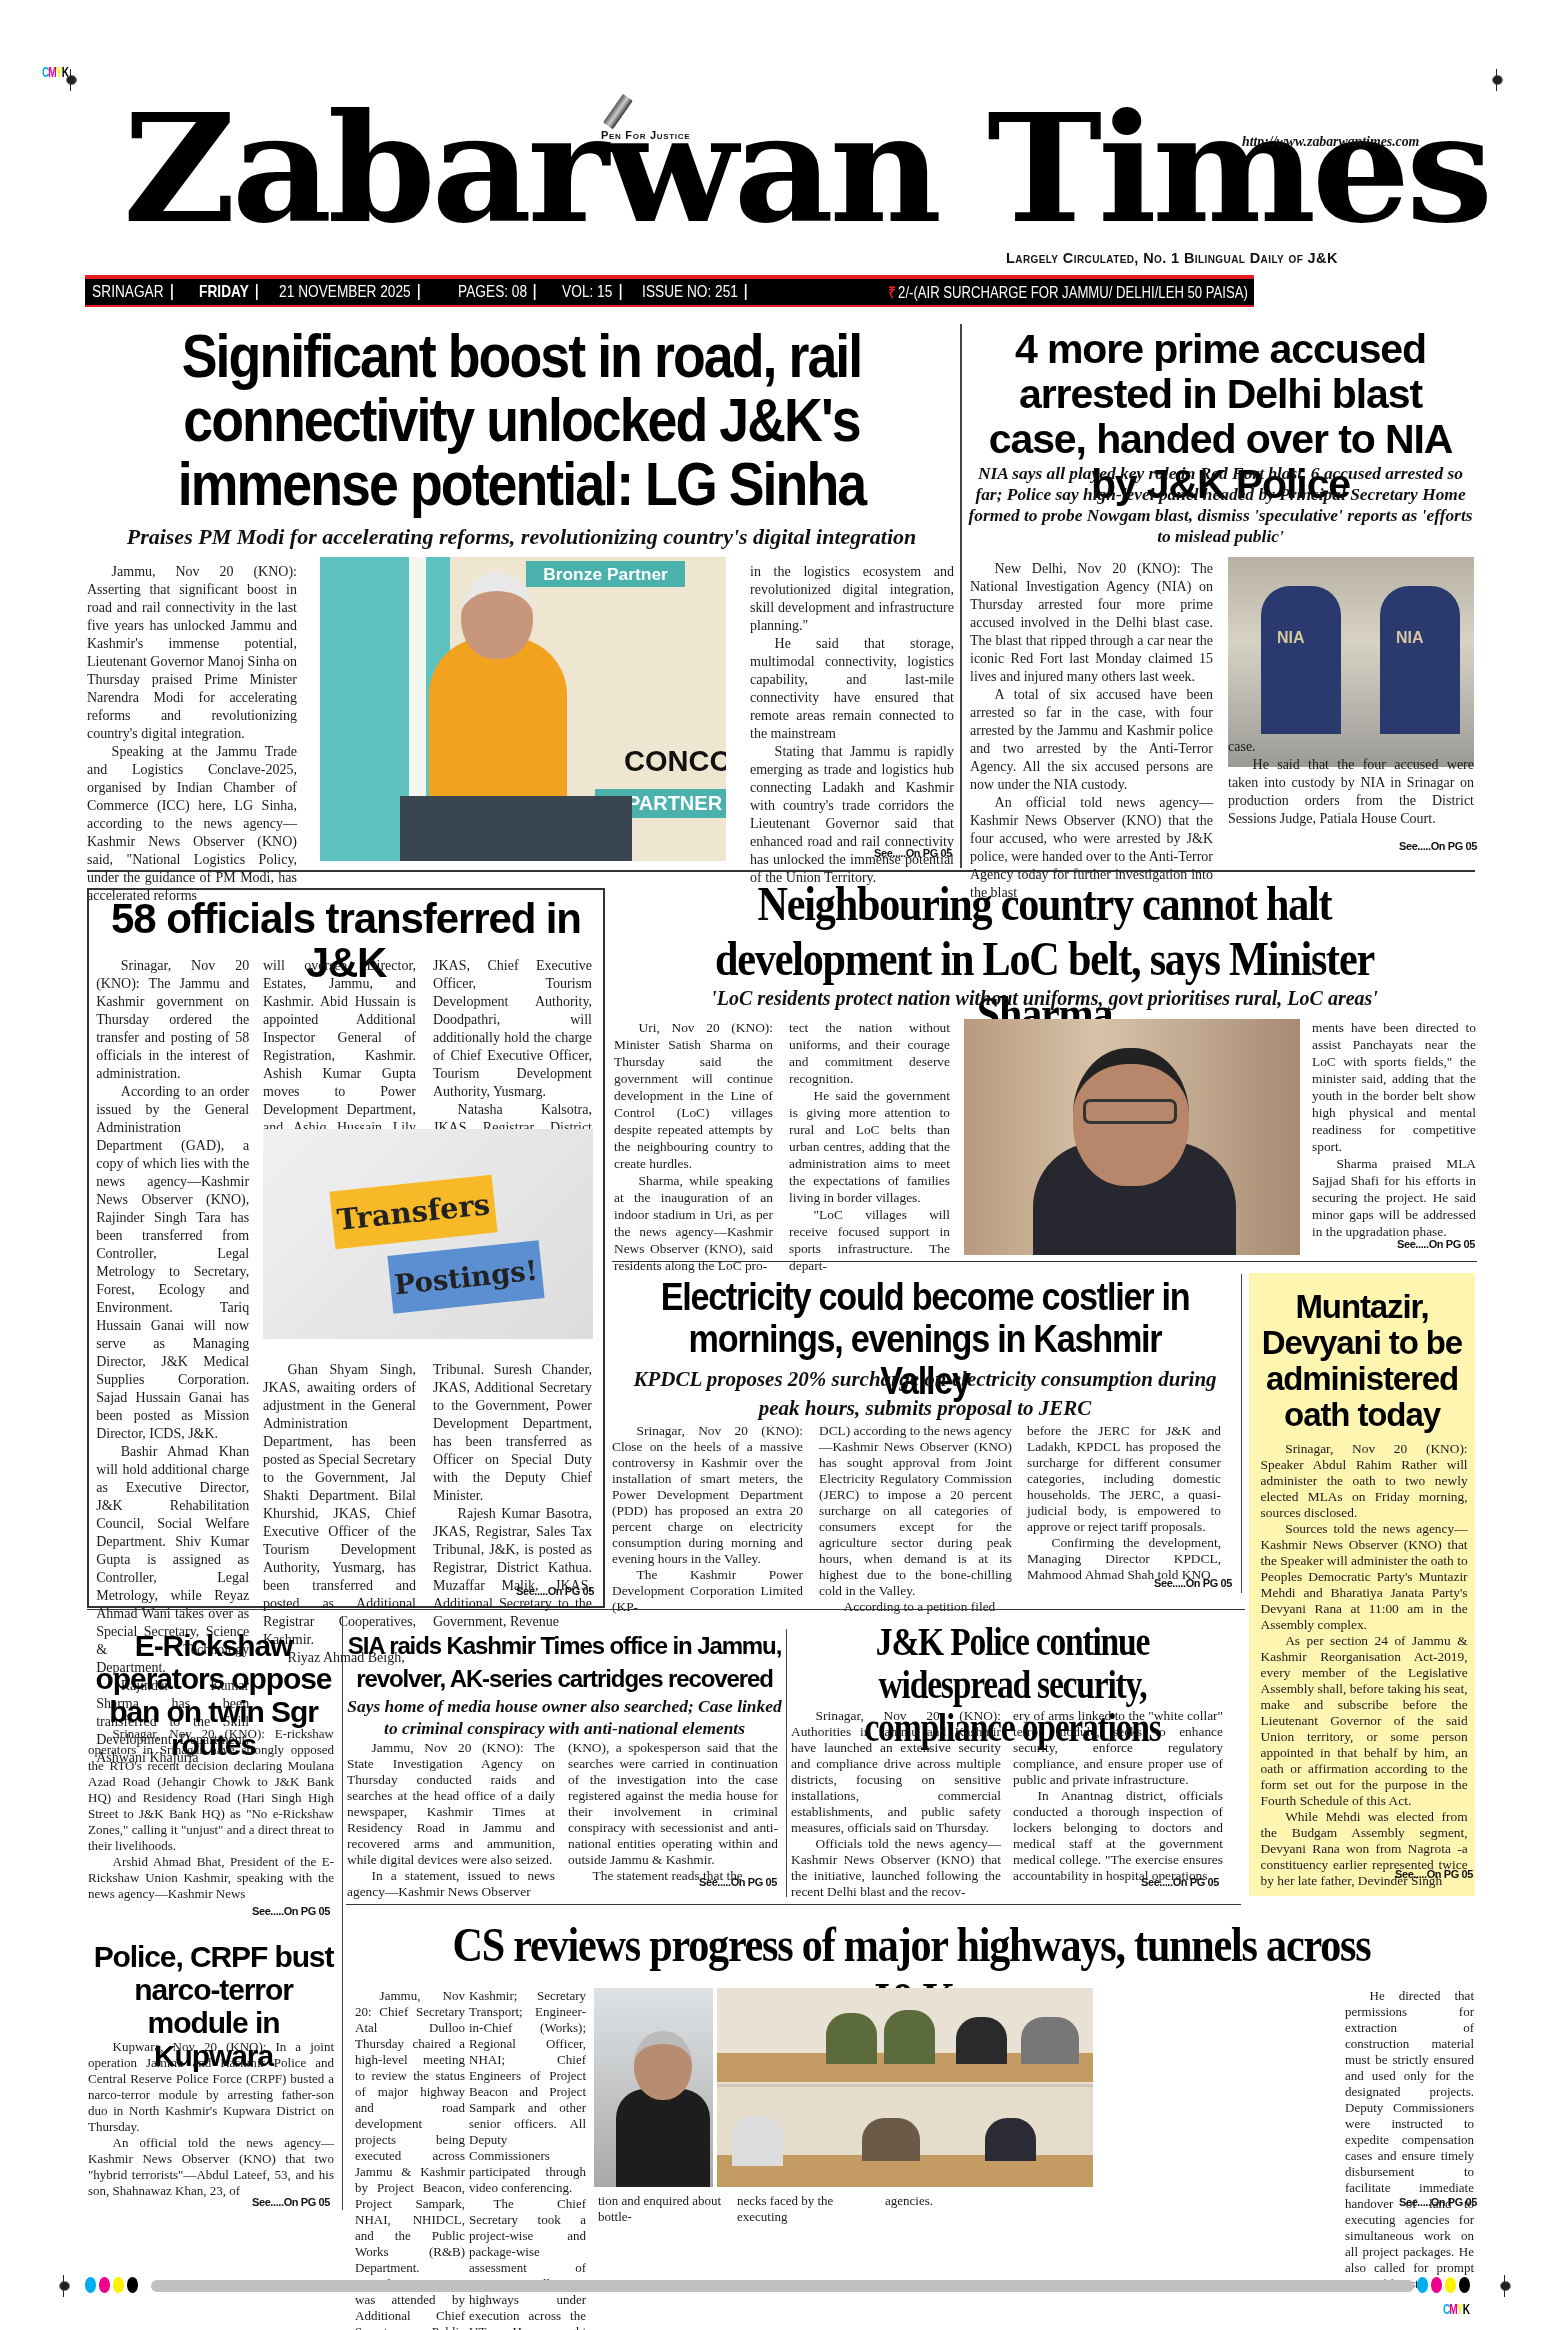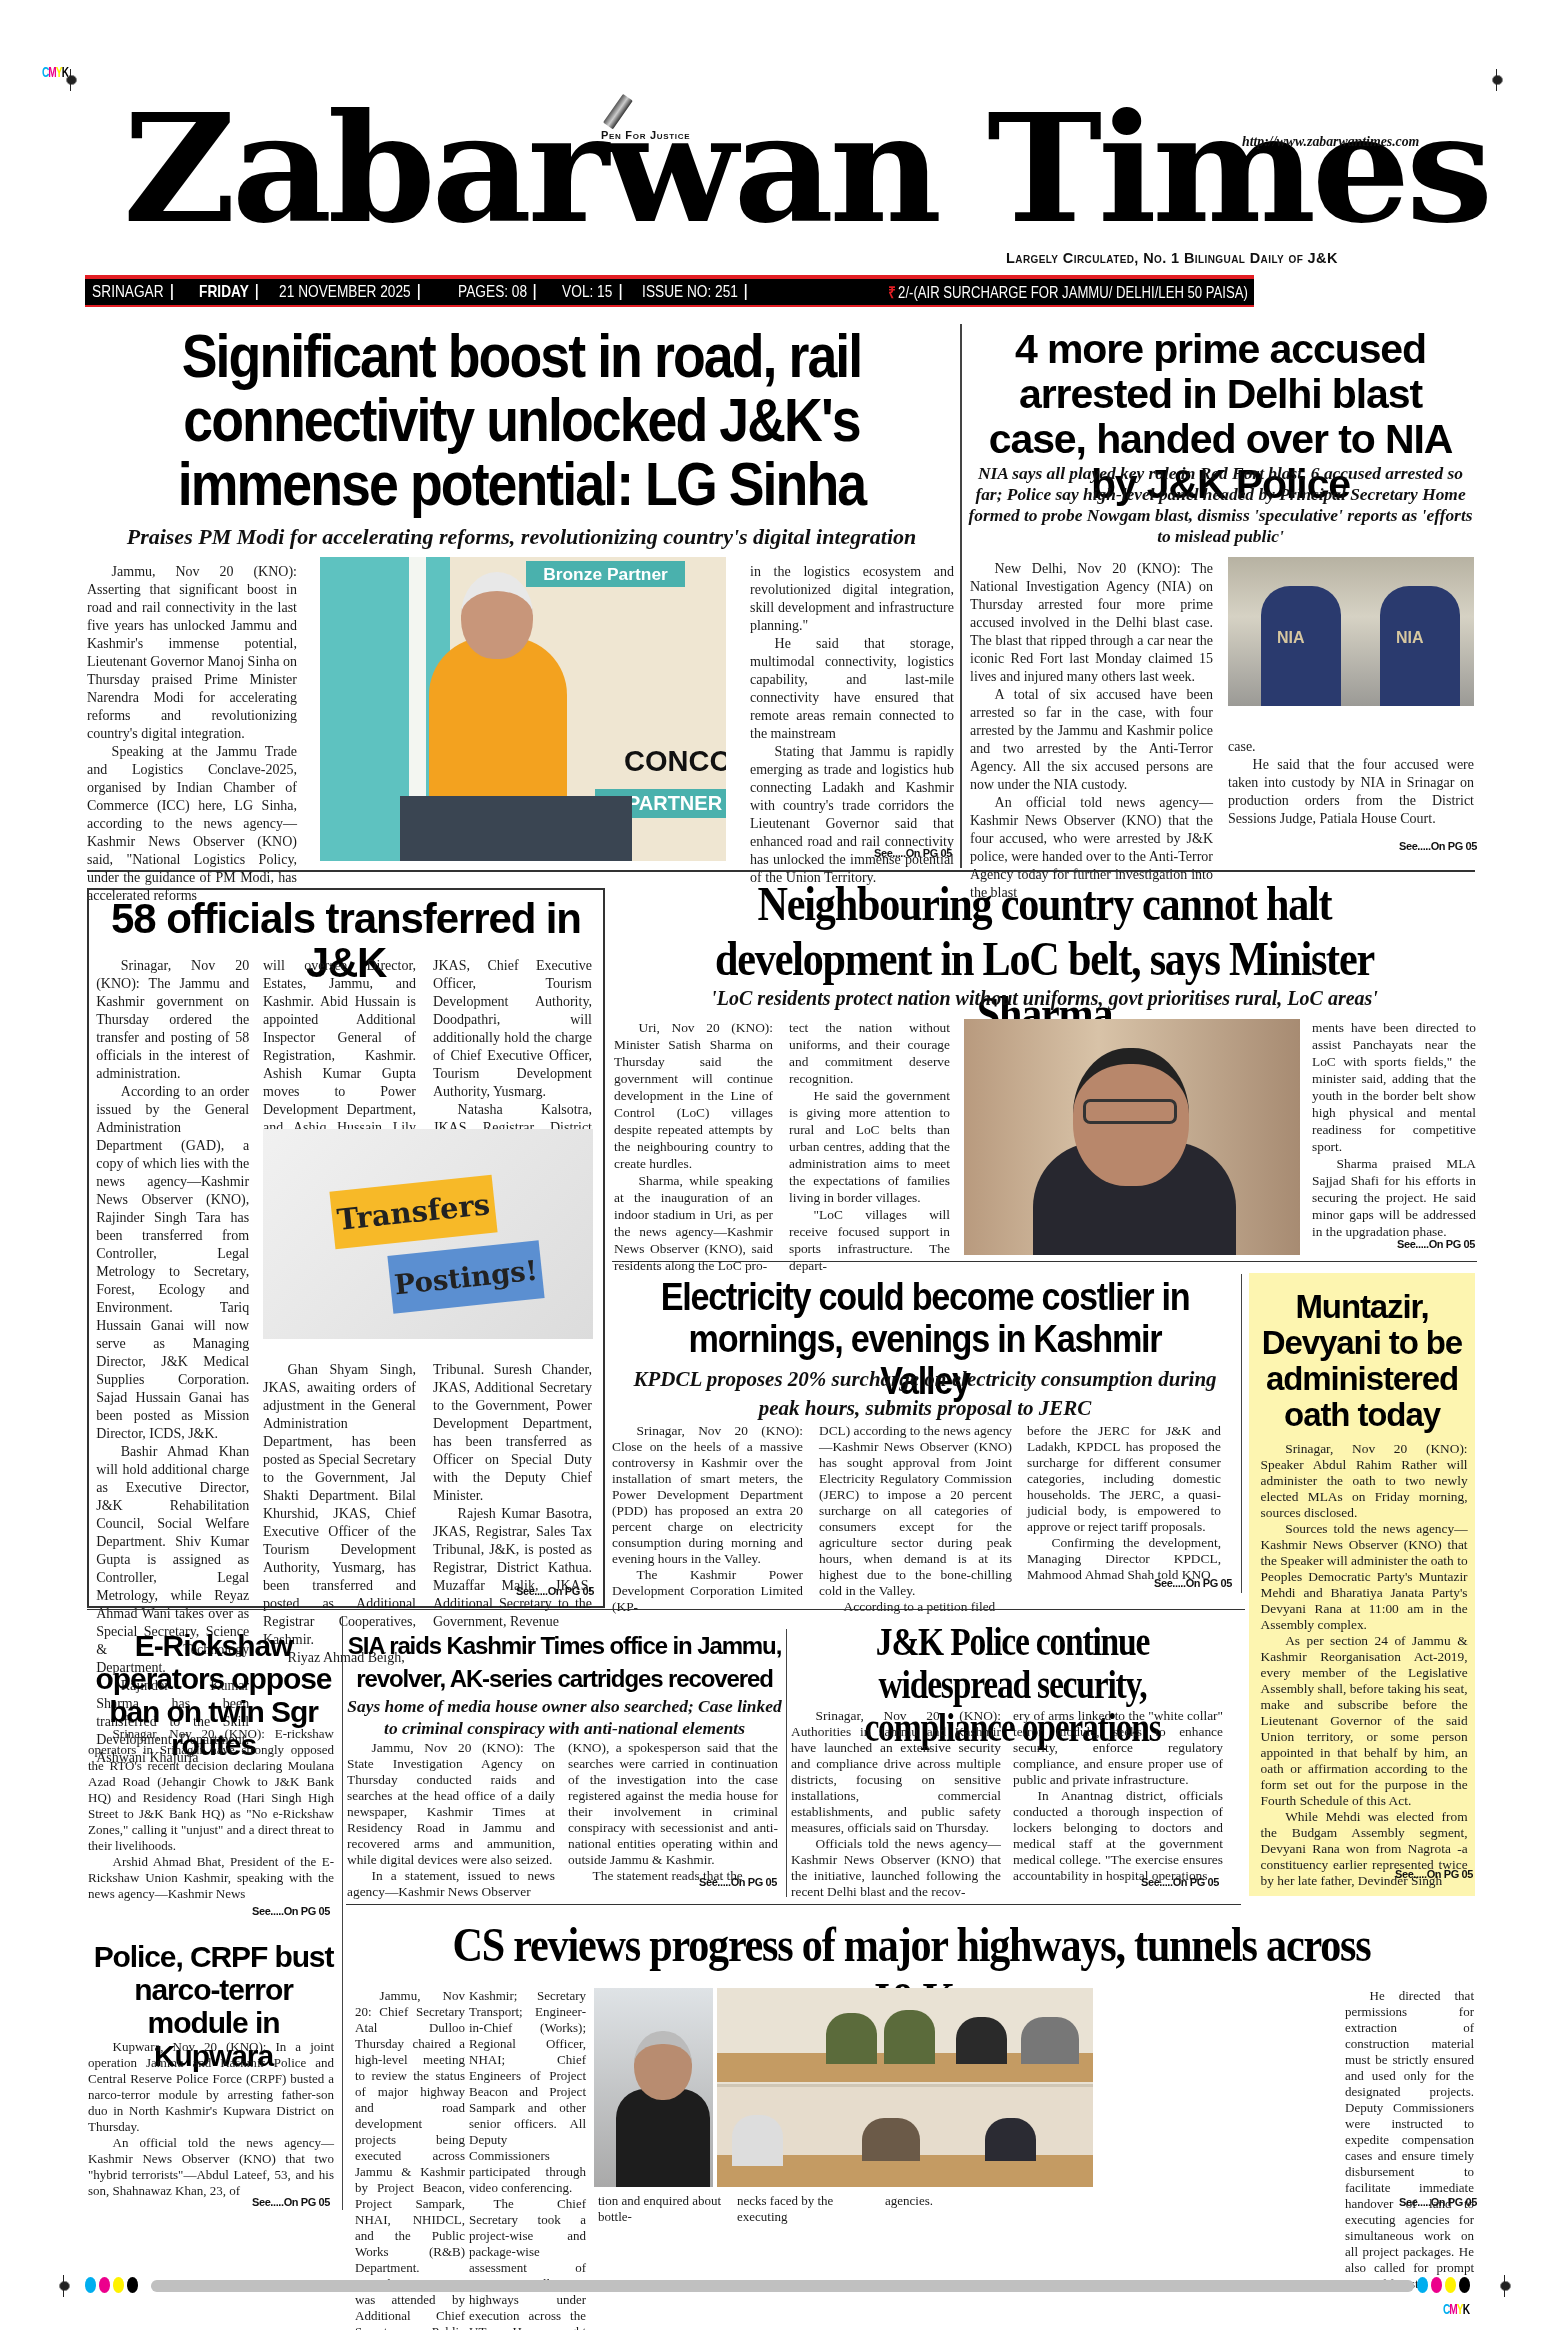--- a/index.html
+++ b/index.html
@@ -86,21 +86,21 @@
 <div class="vr" style="left:960px;top:324px;height:544px;"></div>
 
 <div>
   <div class="hl hl-impact" style="left:967px;top:327px;width:507px;font-size:41px;line-height:45px;letter-spacing:-1.1px;">4 more prime accused arrested in Delhi blast case, handed over to NIA by J&amp;K Police</div>
   <div class="deck" style="left:967px;top:463px;width:507px;font-size:17.4px;line-height:21px;">NIA says all played key role in Red Fort blast, 6 accused arrested so far; Police say high-level panel headed by Principal Secretary Home formed to probe Nowgam blast, dismiss 'speculative' reports as 'efforts to mislead public'</div>
   <div class="col" style="left:970px;top:560px;width:243px;">
     <p>New Delhi, Nov 20 (KNO): The National Investigation Agency (NIA) on Thursday arrested four more prime accused involved in the Delhi blast case. The blast that ripped through a car near the iconic Red Fort last Monday claimed 15 lives and injured many others last week.</p>
       <p>A total of six accused have been arrested so far in the case, with four arrested by the Jammu and Kashmir police and two arrested by the Anti-Terror Agency. All the six accused persons are now under the NIA custody.</p>
       <p>An official told news agency—Kashmir News Observer (KNO) that the four accused, who were arrested by J&amp;K police, were handed over to the Anti-Terror Agency today for further investigation into the blast</p>
   </div>
-  <div class="photo" style="left:1228px;top:557px;width:246px;height:149px;background:linear-gradient(180deg,#b7b2a2 0%,#d6d2c4 40%,#9b9a96 100%);">
+  <div class="photo" style="left:1228px;top:557px;width:246px;height:210px;background:linear-gradient(180deg,#b7b2a2 0%,#d6d2c4 40%,#9b9a96 100%);">
     <div style="position:absolute;left:33px;top:29px;width:80px;height:148px;background:#2a3a6e;border-radius:29px 29px 0 0;"></div>
     <div style="position:absolute;left:152px;top:29px;width:80px;height:148px;background:#2a3a6e;border-radius:29px 29px 0 0;"></div>
     <div style="position:absolute;left:49px;top:72px;color:#d7c7a0;font-weight:bold;font-size:16px;">NIA</div>
     <div style="position:absolute;left:168px;top:72px;color:#d7c7a0;font-weight:bold;font-size:16px;">NIA</div>
   </div>
   <div class="col" style="left:1228px;top:738px;width:246px;">
     <p style="text-indent:0">case.</p>
       <p>He said that the four accused were taken into custody by NIA in Srinagar on production orders from the District Sessions Judge, Patiala House Court.</p>
   </div>
   <div class="see" style="left:1399px;top:840px;">See.....On PG 05</div>

